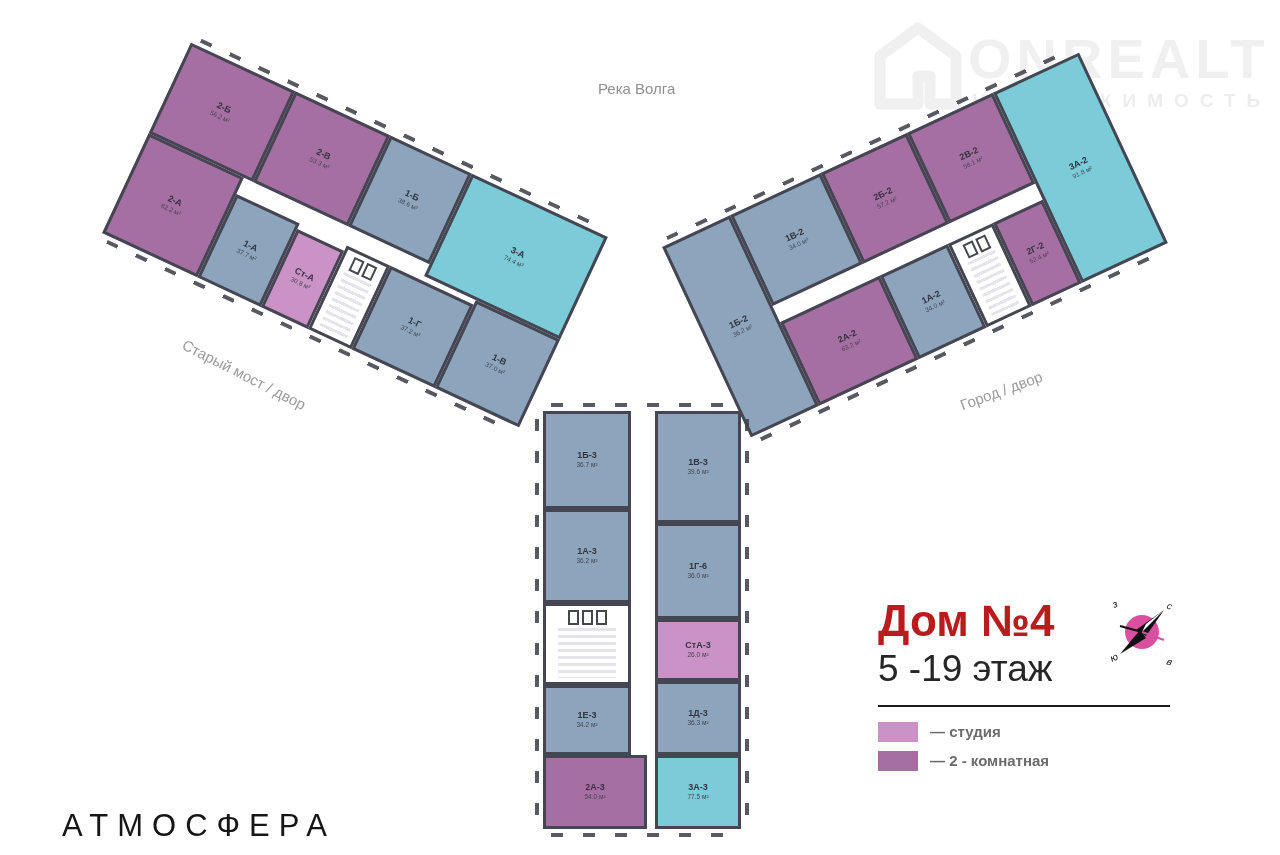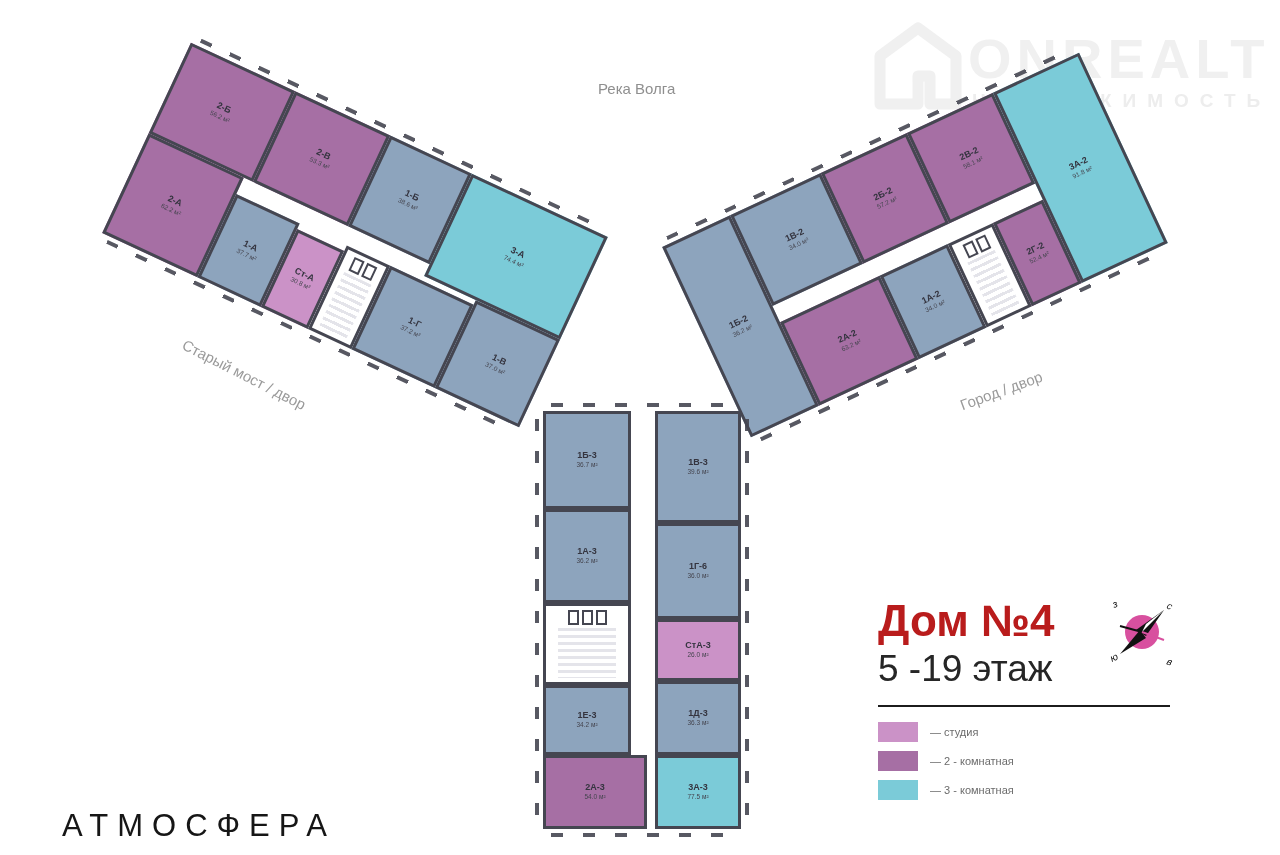--- a/index.html
+++ b/index.html
@@ -48,21 +48,21 @@
   .tb-heading{font-size:44px;font-weight:700;color:#b91c1c;line-height:1.05;}
   .tb-sub{font-size:37px;font-weight:400;color:#262626;margin-top:6px;line-height:1.05;}
   .tb-rule{height:2px;background:#1c1c1c;margin-top:16px;width:292px;}
   .legend{margin-top:14px;display:flex;flex-direction:column;gap:8px;}
   .lg-row{display:flex;align-items:center;gap:12px;height:21px;}
   .sw{width:40px;height:20px;display:inline-block;}
   .sw-studio{background:var(--studio);}
   .sw-room1{background:var(--room1);}
   .sw-room2{background:var(--room2);}
   .sw-room3{background:var(--room3);}
-  .lg-label{font-size:11px;color:#6b6b6b;}
+  .lg-label{font-size:15px;color:#6b6b6b;font-weight:bold;}
 
   .compass{position:absolute;left:1106px;top:596px;}
 
   
   .footer-brand{position:absolute;left:62px;top:808px;font-size:31px;letter-spacing:9px;
                 color:#161616;font-weight:500;}
 </style>
 </head>
 <body>
 
@@ -229,24 +229,20 @@
   <div class="tb-sub">5 -19 этаж</div>
   <div class="tb-rule"></div>
   <div class="legend">
     <div class="lg-row">
       <span class="sw sw-studio"></span>
       <span class="lg-label">— студия</span>
     </div>
     <div class="lg-row">
       <span class="sw sw-room2"></span>
       <span class="lg-label">— 2 - комнатная</span>
-    </div>
-    <div class="lg-row">
-      <span class="sw sw-room3"></span>
-      <span class="lg-label">— 3 - комнатная</span>
     </div>
   </div>
 </div>
 
 <svg class="compass" width="72" height="72" viewBox="0 0 72 72">
   <circle cx="36" cy="36" r="17" fill="#d8509f"></circle>
   <polygon points="58,14 30,34 40,40" fill="#111"></polygon>
   <polygon points="58,14 36,36 40,28" fill="#fff"></polygon>
   <polygon points="14,58 34,34 40,42" fill="#111"></polygon>
   <line x1="36" y1="36" x2="14" y2="30" stroke="#111" stroke-width="2"></line>

